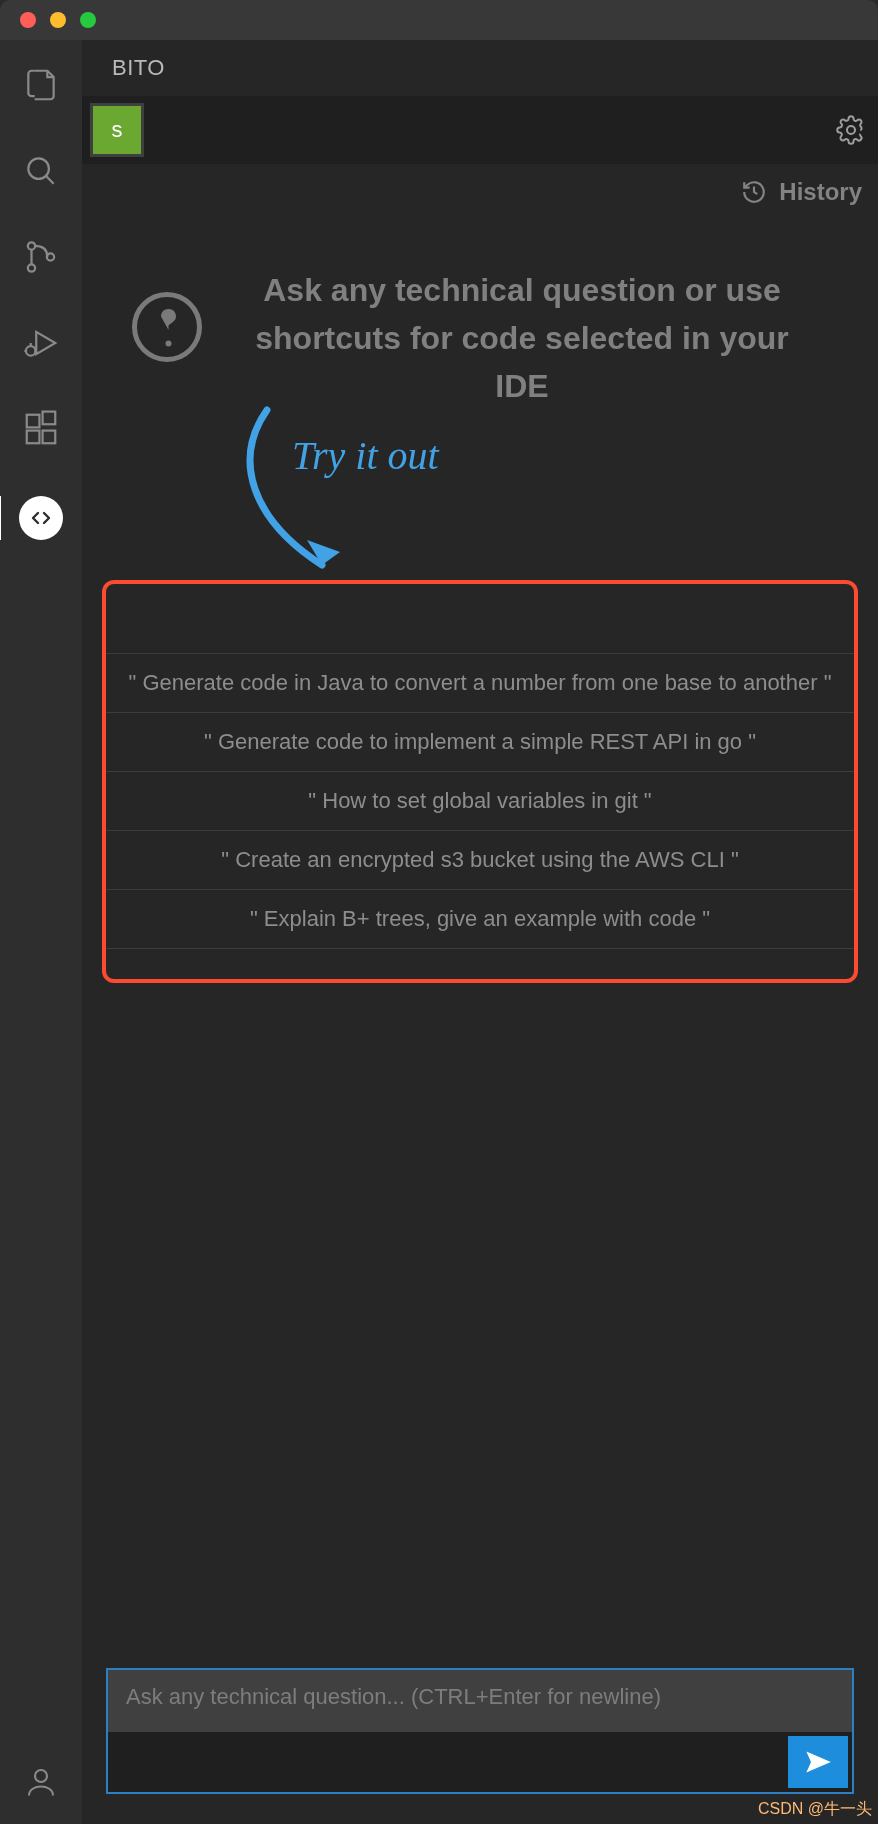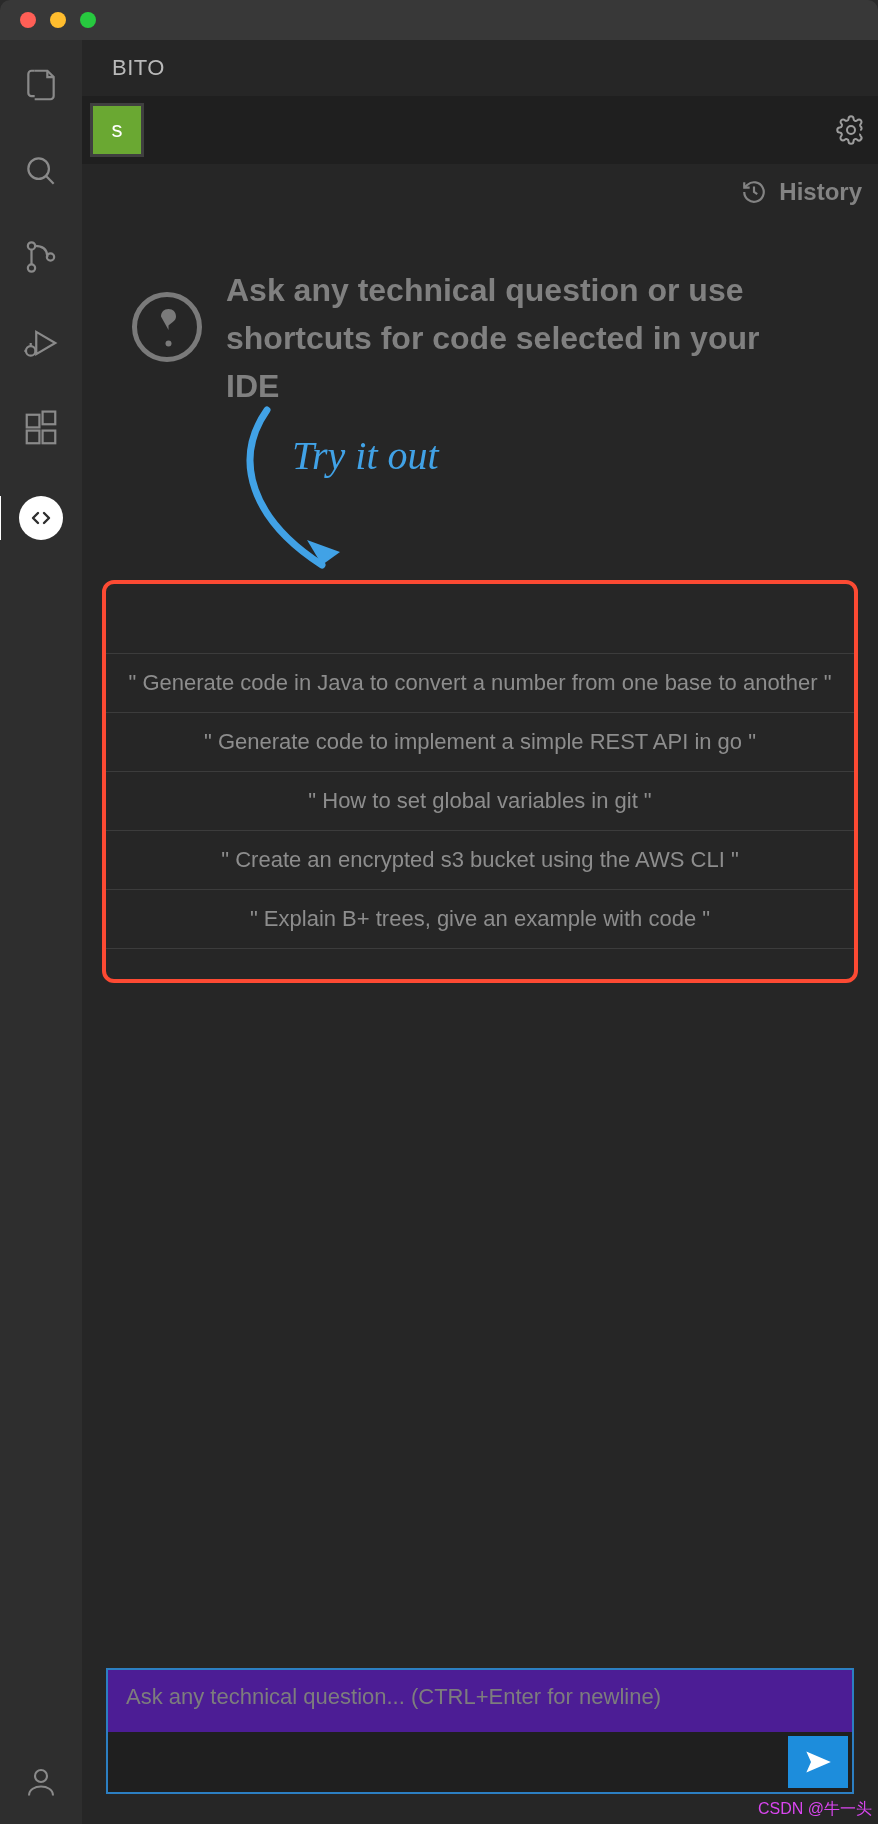--- a/index.html
+++ b/index.html
@@ -118,20 +118,21 @@
     color: #838383;
     font-size: 24px;
     font-weight: 600;
   }
   .history-row svg { width: 26px; height: 26px; stroke:#838383; fill:none; stroke-width:2; }
   .history-row .hist-link { cursor:pointer; }
 
   .hero {
     display: flex; align-items: flex-start; gap: 24px;
     padding: 60px 60px 0 50px;
+    text-align: center;
   }
   .hero-q {
     width: 70px; height: 70px; min-width: 70px;
     border: 5px solid #7a7a7a;
     border-radius: 50%;
     display: flex; align-items: center; justify-content: center;
     color: #7a7a7a;
     margin-top: 26px;
   }
   .hero-q svg { width: 36px; height: 46px; fill:#7a7a7a; }
@@ -179,21 +180,21 @@
   
   .input-wrap {
     position: absolute;
     left: 24px; right: 24px; bottom: 30px;
     border: 2px solid #2c7fc2;
     display: flex; flex-direction: column;
   }
   .input-top {
     min-height: 56px;
     padding: 14px 18px;
-    background: #4c1d95;
+    background: #404040;
   }
   .input-top textarea {
     width: 100%;
     background: transparent;
     border: none;
     outline: none;
     resize: none;
     color: #9a9a9a;
     font-size: 22px;
     font-family: inherit;
@@ -213,21 +214,21 @@
     background: #1d8ddc;
     display: flex; align-items: center; justify-content: center;
     cursor: pointer;
   }
   .send-btn svg { width: 28px; height: 28px; fill:#fff; }
 
   .watermark {
     position: absolute;
     right: 6px; bottom: 4px;
     font-size: 16px;
-    color: #d946ef;
+    color: #fdba74;
     pointer-events: none;
   }
 </style>
 </head>
 <body>
 
 <div class="titlebar">
   <div class="traffic-dot red"></div>
   <div class="traffic-dot yellow"></div>
   <div class="traffic-dot green"></div>

